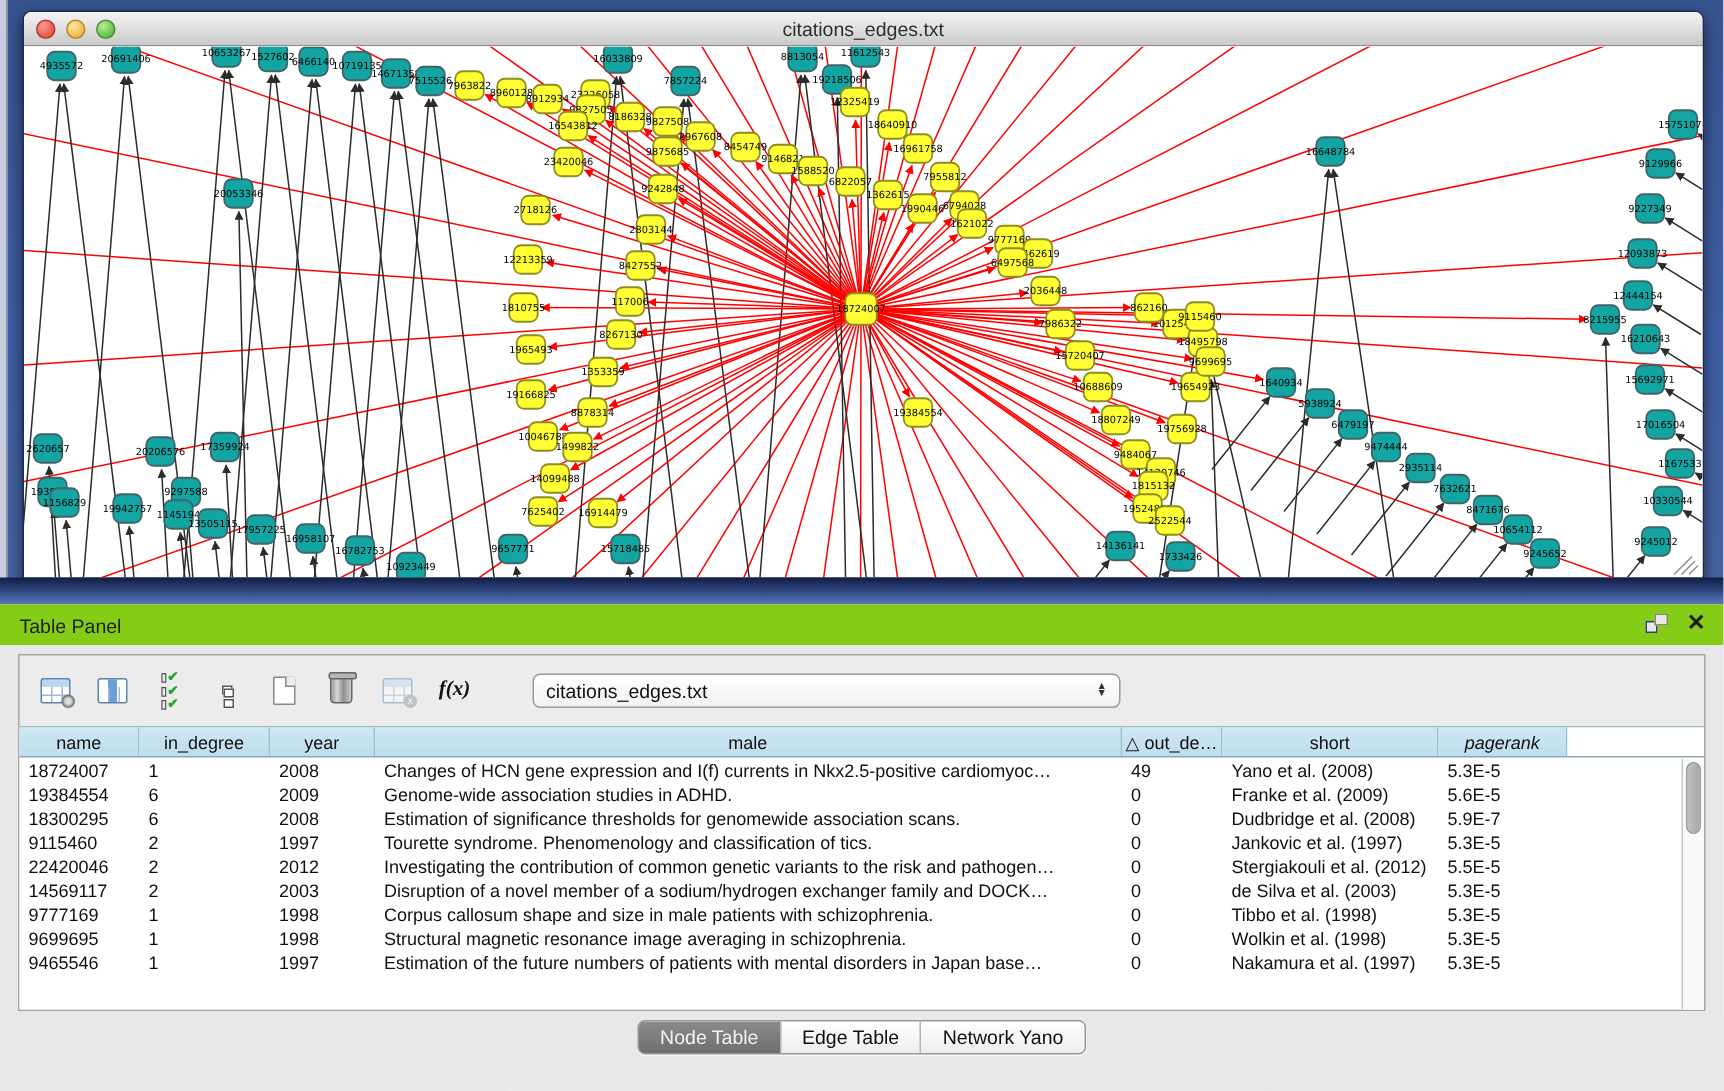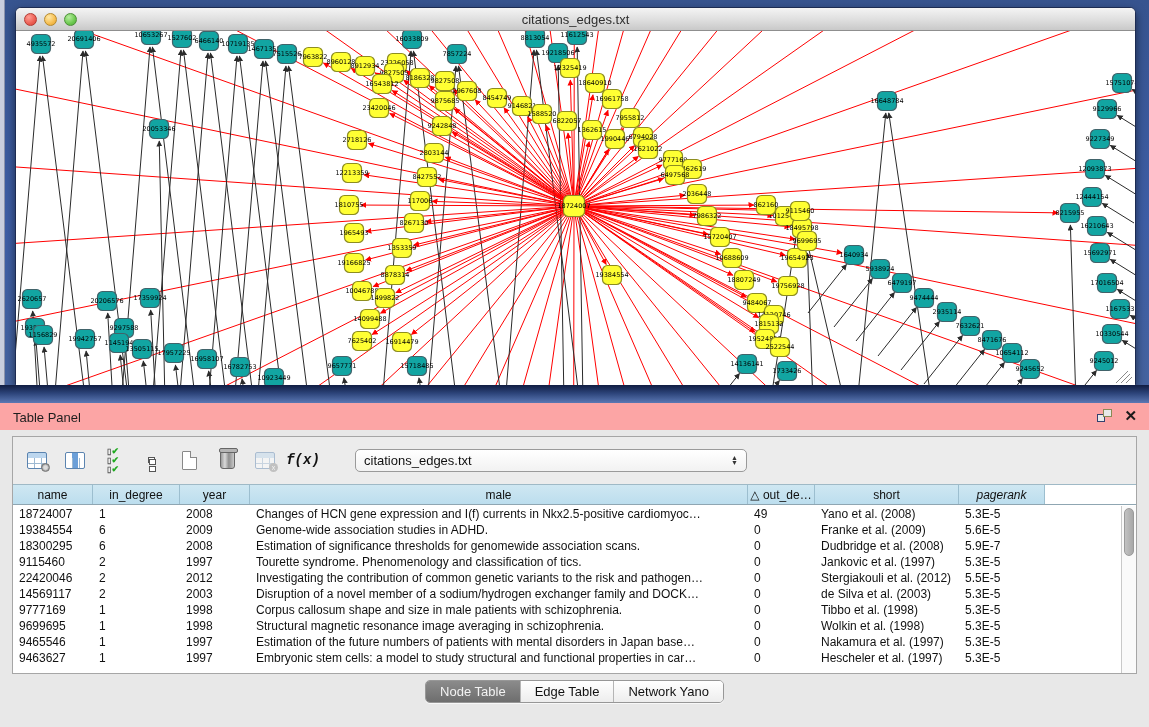--- a/index.html
+++ b/index.html
@@ -24,21 +24,21 @@
   .traffic { position:absolute; top:5px; width:13px; height:13px; border-radius:50%; }
   .t-red   { left:8px;  background:radial-gradient(circle at 35% 30%,#ff9d94,#ec5f53 60%,#d0463c); border:1px solid #b33b33;}
   .t-yel   { left:28px; background:radial-gradient(circle at 35% 30%,#ffe9a8,#f6bd4e 60%,#dba034); border:1px solid #b68a2e;}
   .t-grn   { left:48px; background:radial-gradient(circle at 35% 30%,#b7eda0,#6cc94f 60%,#4fa53a); border:1px solid #4c8f38;}
   .win-title { position:absolute; left:0; right:0; top:4px; text-align:center;
     font-size:13px; color:#2f2f2f; }
   .canvas-wrap { position:relative; width:1119px; height:354px; overflow:hidden; background:#fff; }
 
   
   .table-panel { position:absolute; left:0; top:403px; width:1149px; height:324px; background:#e8e8e8; }
-  .panel-titlebar { position:relative; height:27px; background:#fca5a5; }
+  .panel-titlebar { position:relative; height:27px; background:#84cc16; }
   .panel-title { position:absolute; left:13px; top:7px; font-size:13px; color:#1e1e1e; }
   .panel-btns { position:absolute; right:12px; top:6px; display:flex; gap:12px; align-items:center; }
   .float-ico { position:relative; width:15px; height:13px; }
   .float-ico .sq1 { position:absolute; left:0; bottom:0; width:8px; height:8px; border:1.5px solid #34406e; background:#e8e8e8;}
   .float-ico .sq2 { position:absolute; right:0; top:0; width:9px; height:8px; border:1.5px solid #8a8a55; background:#e8e8e8;}
   .close-ico { font-size:15px; font-weight:bold; color:#1a1a1a; line-height:13px; cursor:default; }
 
   .panel-body { position:absolute; left:12px; top:33px; width:1125px; height:238px;
     border:1px solid #a6a6a6; background:#ececec; }
   .toolbar { height:46px; display:flex; align-items:center; padding-left:12px; gap:14px; }
@@ -58,21 +58,21 @@
   .page-ico::after { content:""; position:absolute; right:-1px; top:-1px; width:6px; height:6px;
      background:#ececec; border-left:1px solid #888; border-bottom:1px solid #888; }
   .trash-ico { position:relative; width:15px; height:18px;
      background:linear-gradient(90deg,#9a9a9a,#d9d9d9 30%,#8e8e8e 60%,#c9c9c9); border:1px solid #666;
      border-radius:2px 2px 3px 3px; }
   .trash-ico::before { content:""; position:absolute; left:-2px; top:-4px; width:17px; height:3px;
      background:#b5b5b5; border:1px solid #666; border-radius:2px; }
   .grid-dis { opacity:.45; }
   .x-dot { position:absolute; right:-4px; bottom:-4px; width:9px; height:9px; border-radius:50%;
      background:#8e8e8e; color:#fff; font-size:7px; line-height:9px; text-align:center; }
-  .fx-ico { font-family:Liberation Mono, monospace; font-style:italic; font-weight:bold;
+  .fx-ico { font-family:Liberation Serif, serif; font-style:italic; font-weight:bold;
      font-size:14px; color:#111; }
   .net-select { margin-left:26px; width:392px; height:23px; border:1px solid #9a9a9a; border-radius:5px;
      background:linear-gradient(180deg,#ffffff,#f2f2f2); display:flex; align-items:center;
      padding:0 8px; font-size:13px; color:#111; }
   .net-select .lbl { flex:1; }
   .spinner { display:flex; flex-direction:column; font-size:7px; line-height:5px; color:#333; }
 
   .tbl { position:absolute; left:0; top:47px; right:0; bottom:0; background:#fff; }
   .hdr-row { display:flex; height:21px; border-top:1px solid #9fb9c6; border-bottom:1px solid #8fa6b2; }
   .hdr-cell { background:linear-gradient(180deg,#cfe7f2,#bcdeee); border-right:1px solid #9cbecf;
@@ -945,30 +945,20 @@
                 <tr>
                   <td>9465546</td>
                   <td>1</td>
                   <td>1997</td>
                   <td>Estimation of the future numbers of patients with mental disorders in Japan base…</td>
                   <td>0</td>
                   <td>Nakamura et al. (1997)</td>
                   <td>5.3E-5</td>
                   <td></td>
                 </tr>
-                <tr>
-                  <td>9463627</td>
-                  <td>1</td>
-                  <td>1997</td>
-                  <td>Embryonic stem cells: a model to study structural and functional properties in car…</td>
-                  <td>0</td>
-                  <td>Hescheler et al. (1997)</td>
-                  <td>5.3E-5</td>
-                  <td></td>
-                </tr>
               </tbody>
             </table>
         </div>
         <div class="vscroll">
           <div class="vthumb"></div>
         </div>
       </div>
     </div>
 
     <div class="tabs-strip">

